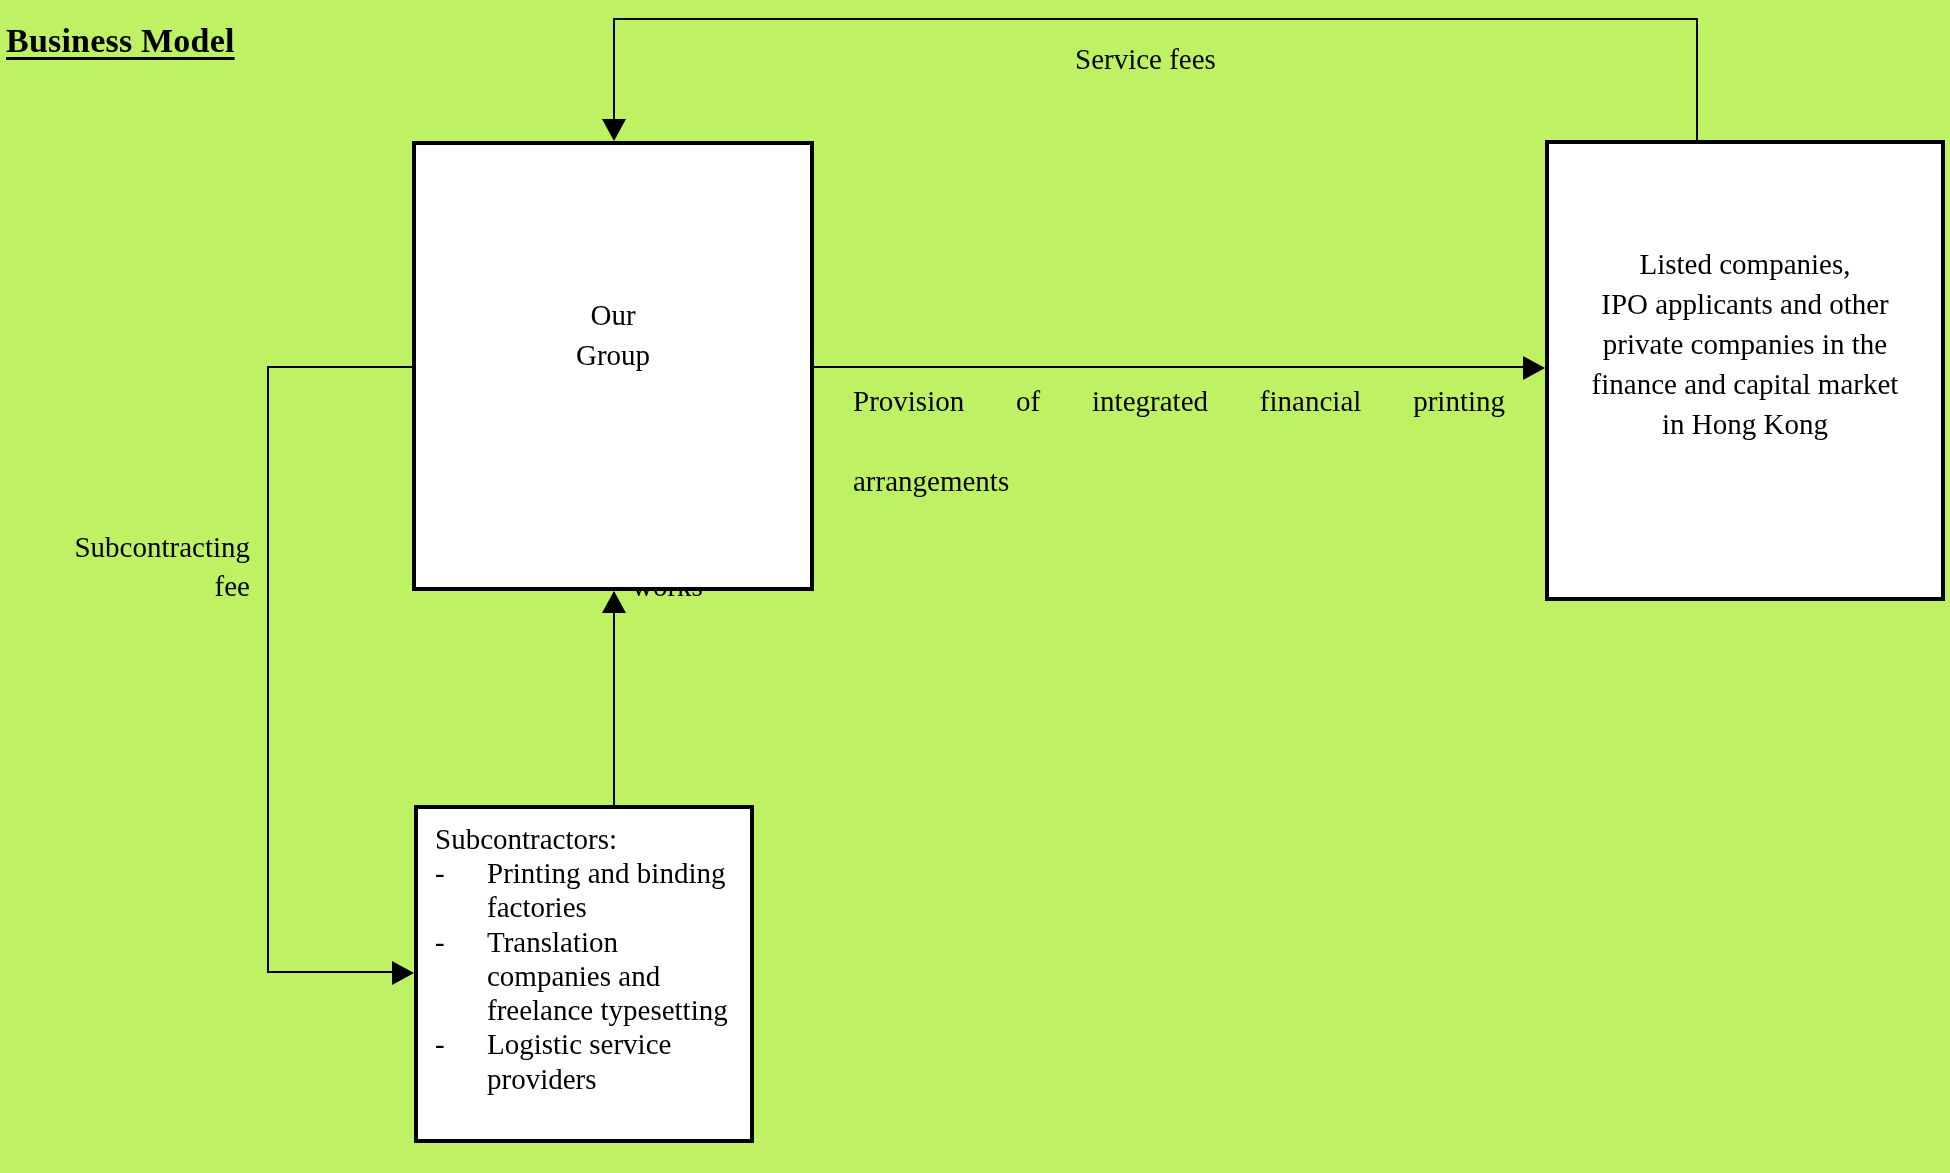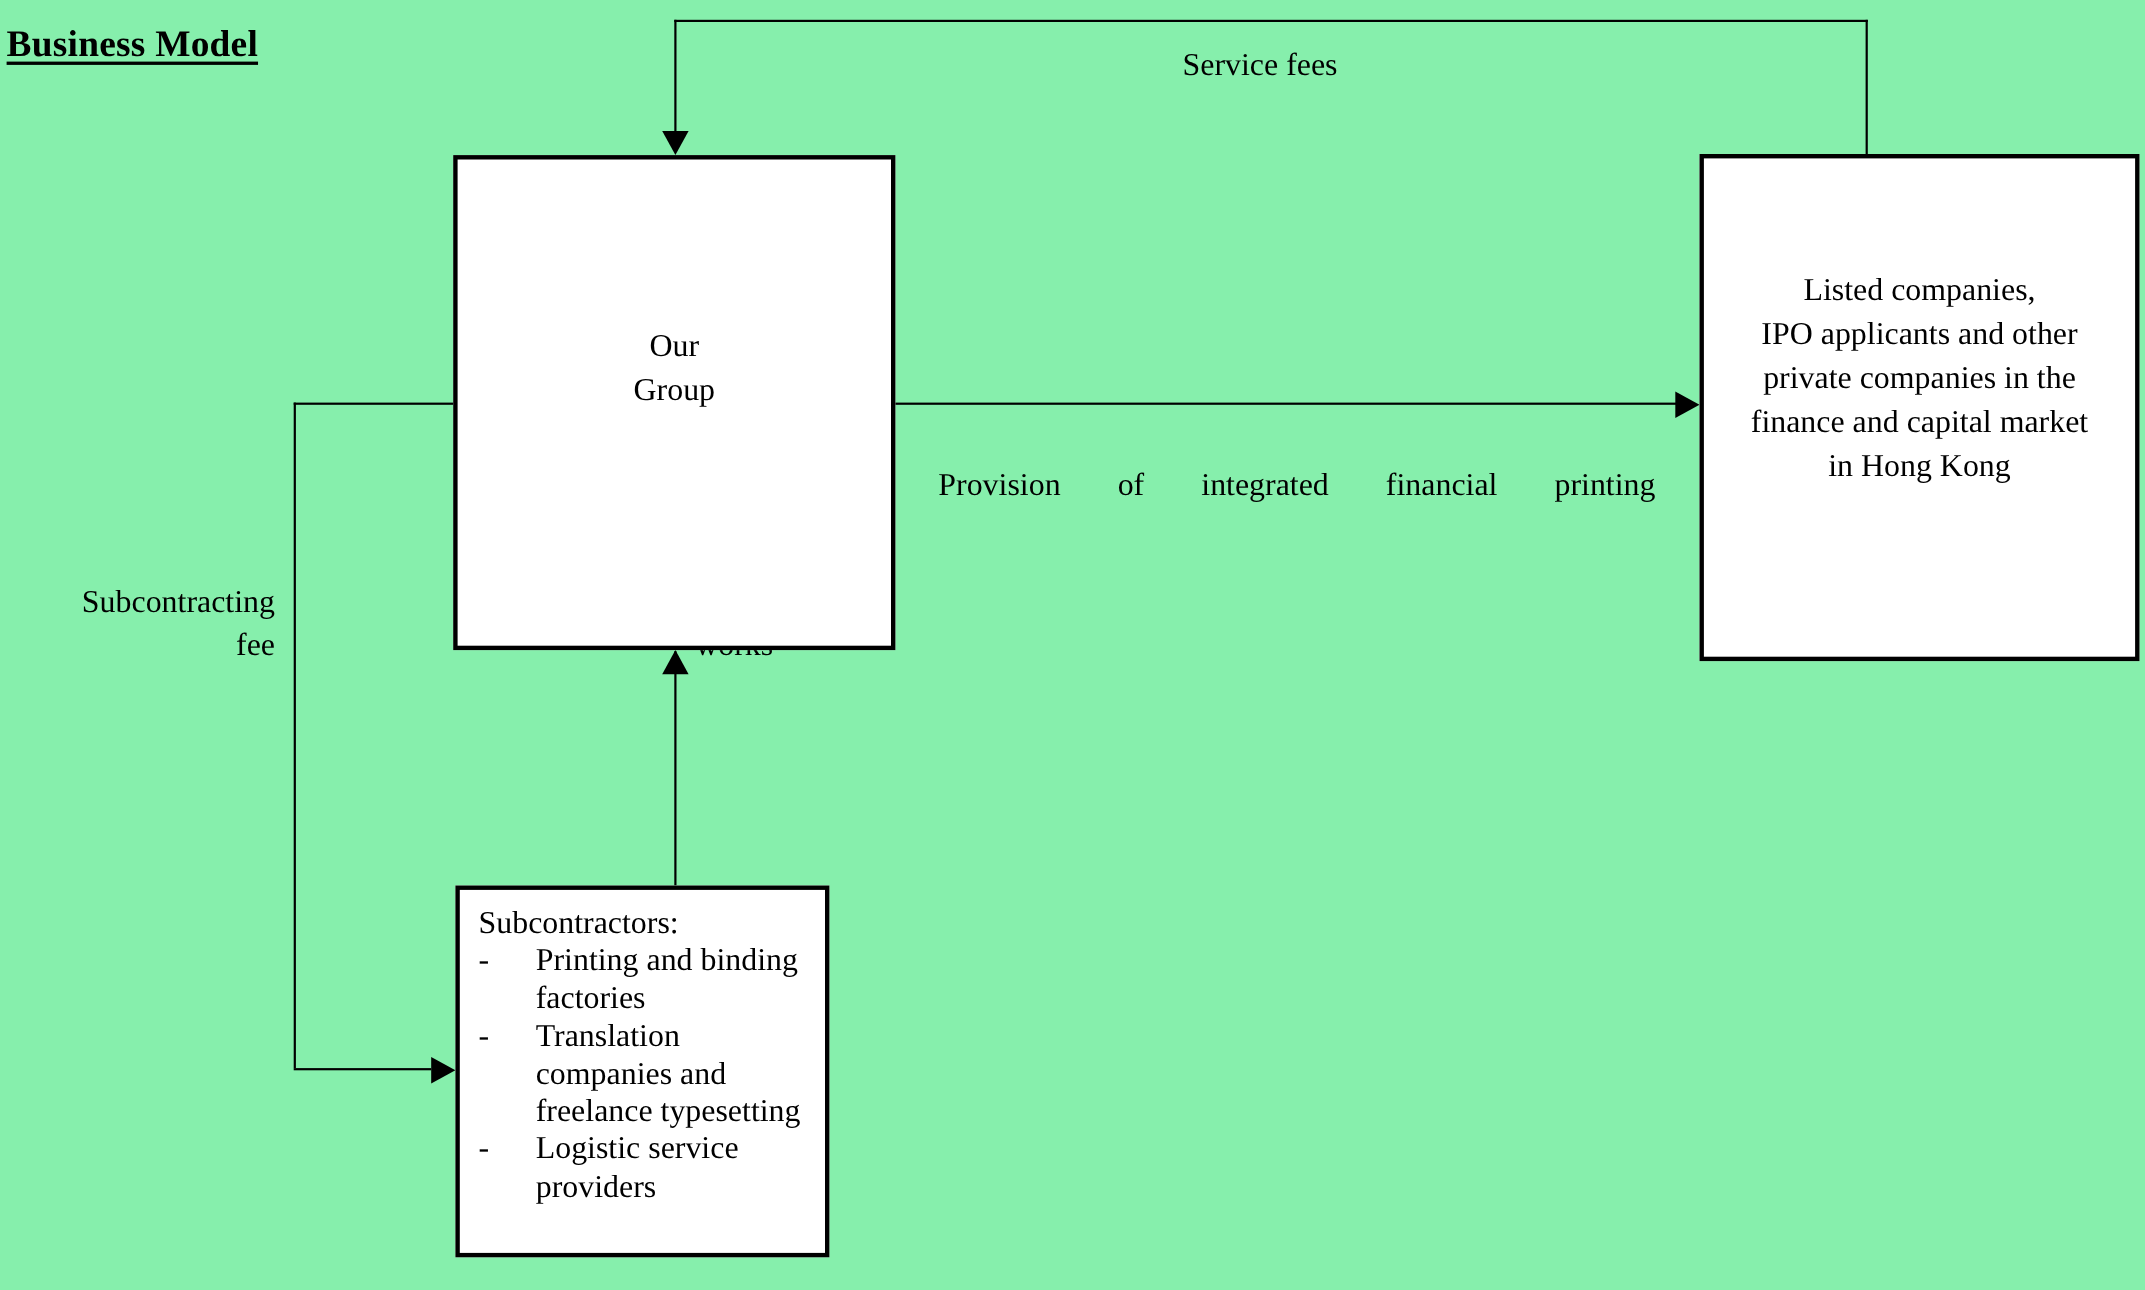--- a/index.html
+++ b/index.html
@@ -4,21 +4,21 @@
 <style>
   html, body {
     margin: 0;
     padding: 0;
     background: #ffffff;
   }
   #canvas {
     position: relative;
     width: 1950px;
     height: 1173px;
-    background: #86efac;
+    background: #bef264;
     font-family: "Liberation Serif", "DejaVu Serif", serif;
     color: #000000;
     overflow: hidden;
   }
 
   
   .page-title {
     position: absolute;
     left: 6px;
     top: 22px;
@@ -162,21 +162,20 @@
     top: 381px;
     width: 652px;
     font-size: 29px;
     line-height: 1.38;
     text-align: justify;
     text-justify: inter-word;
   }
   #label-service-description > span { display: block; }
   #label-service-description .just-line {
     text-align: justify;
-    margin-top: 40px;
   }
   #label-service-description .just-line::after {
     content: "";
     display: inline-block;
     width: 100%;
   }
 </style>
 </head>
 <body>
 
@@ -188,20 +187,21 @@
   <div class="hline" style="left:613px; top:18px; width:1085px;"></div>
   <div class="vline" style="left:613px; top:18px; height:102px;"></div>
   <div class="arrow-head arrow-down" style="left:602px; top:119px;"></div>
   <div class="edge-label" id="label-service-fees">Service fees</div>
 
   <div class="hline" style="left:812px; top:366px; width:712px;"></div>
   <div class="arrow-head arrow-right" style="left:1523px; top:356px;"></div>
 
   <div id="label-service-description">
     <span class="just-line">Provision of integrated financial printing</span>
+    <span>arrangements</span>
   </div>
 
   <div class="hline" style="left:267px; top:366px; width:147px;"></div>
   <div class="vline" style="left:267px; top:366px; height:605px;"></div>
   <div class="hline" style="left:267px; top:971px; width:125px;"></div>
   <div class="arrow-head arrow-right" style="left:392px; top:961px;"></div>
   <div class="edge-label" id="label-subcontracting-fee">Subcontracting
 fee</div>
 
   <div class="vline" style="left:613px; top:592px; height:213px;"></div>

